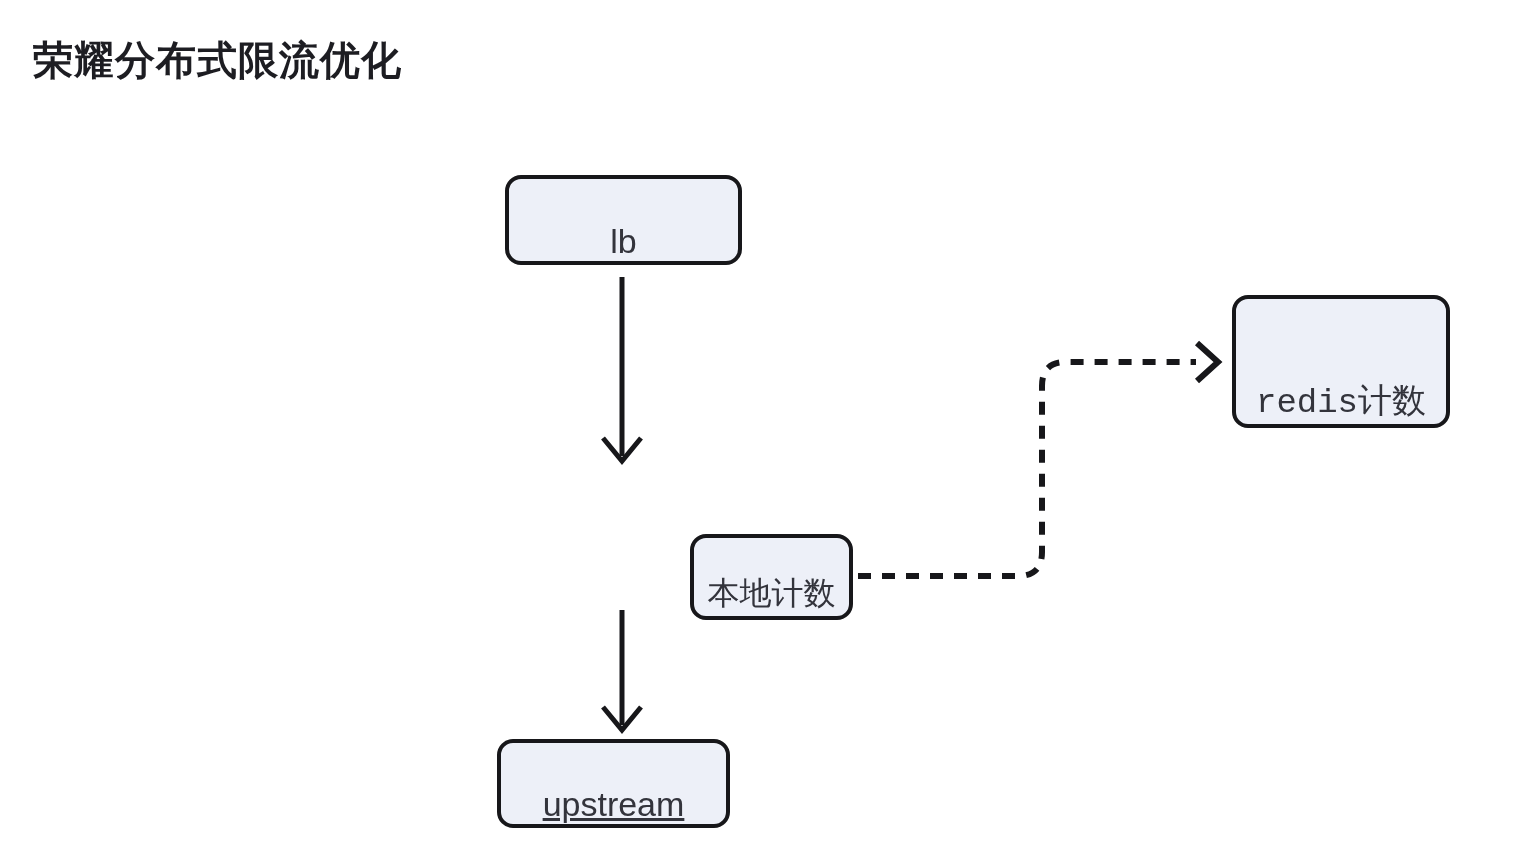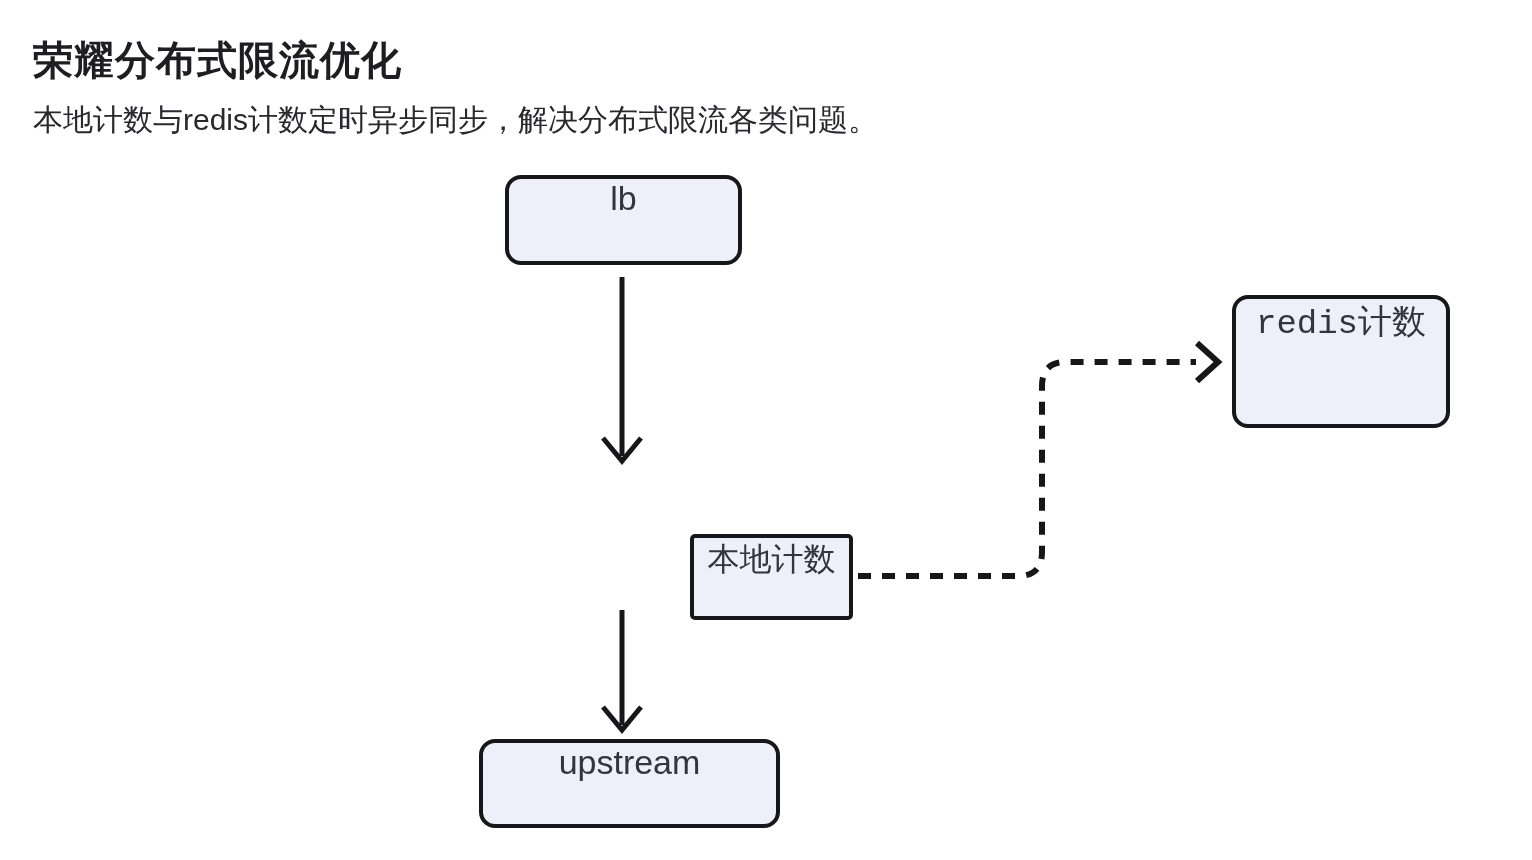--- a/index.html
+++ b/index.html
@@ -45,51 +45,50 @@
   }
   .edges-layer {
     position: absolute;
     left: 0;
     top: 0;
     z-index: 1;
   }
   .node {
     position: absolute;
     display: flex;
-    align-items: flex-start;
+    align-items: flex-end;
     justify-content: center;
     background: var(--node-fill);
     border: 4px solid var(--node-border);
     border-radius: 16px;
     color: var(--node-text);
     font-size: 34px;
     z-index: 2;
   }
   .node-lb       { left: 505px;  top: 175px; width: 237px; height: 90px; }
   .node-dp       { left: 458px;  top: 472px; width: 329px; height: 133px; font-size: 36px; z-index: 2; }
-  .node-local    { left: 690px;  top: 534px; width: 163px; height: 86px;  border-radius: 5px; z-index: 3; font-size: 32px; }
+  .node-local    { left: 690px;  top: 534px; width: 163px; height: 86px;  border-radius: 16px; z-index: 3; font-size: 32px; }
   .node-redis    { left: 1232px; top: 295px; width: 218px; height: 133px; font-family: Liberation Mono, monospace; }
-  .node-upstream { left: 479px;  top: 739px; width: 301px; height: 89px;  }
+  .node-upstream { left: 497px;  top: 739px; width: 233px; height: 89px; text-decoration: underline;  }
   .edge-label {
     position: absolute;
     left: 965px;
     top: 584px;
     font-size: 30px;
     color: var(--body-text);
     white-space: nowrap;
     z-index: 2;
   }
 </style>
 </head>
 <body>
 
 <div class="canvas">
 
   <h1 class="page-title">荣耀分布式限流优化</h1>
-  <p class="page-subtitle">本地计数与redis计数定时异步同步，解决分布式限流各类问题。</p>
 
   <svg class="edges-layer" width="1532" height="860" viewBox="0 0 1532 860" fill="none" stroke="#17171a" stroke-width="5">
 
     <g>
       <line x1="622" y1="277" x2="622" y2="456"></line>
       <polyline points="603,438 622,461 641,438" stroke-linejoin="miter"></polyline>
     </g>
 
     <g>
       <line x1="622" y1="610" x2="622" y2="725"></line>

